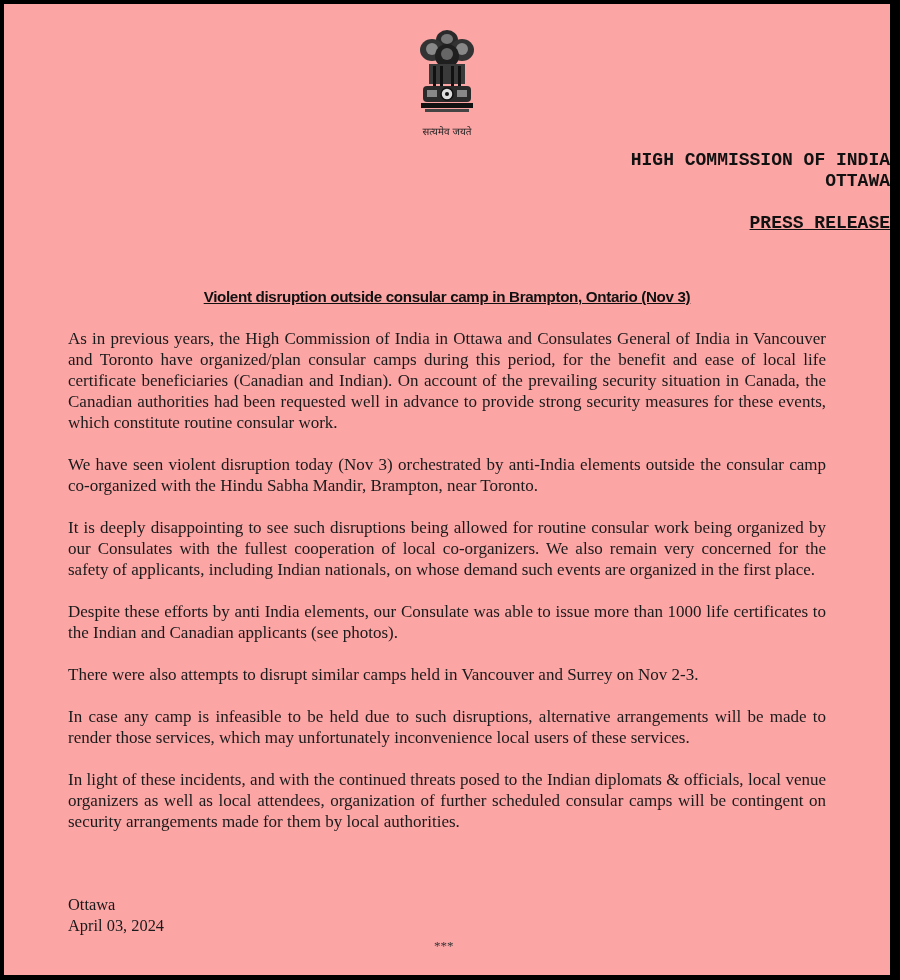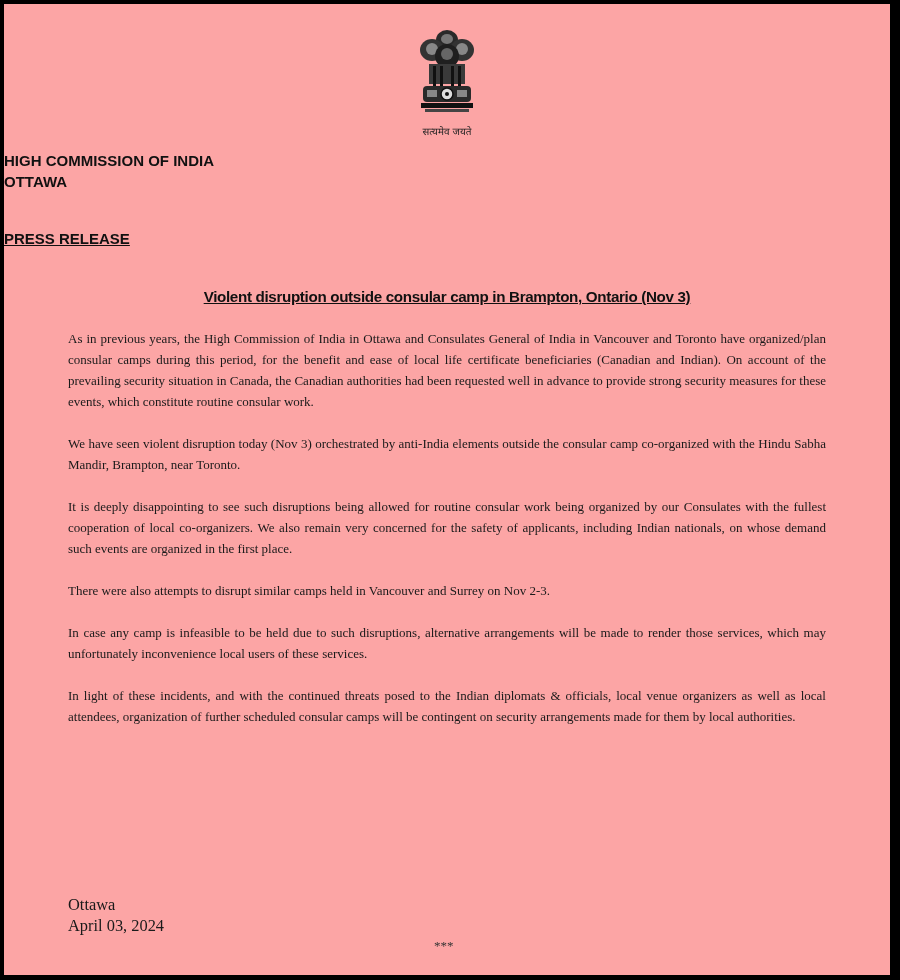--- a/index.html
+++ b/index.html
@@ -42,51 +42,51 @@
       top: 120px;
       text-align: center;
       font-family: "DejaVu Sans", sans-serif;
       font-size: 10px;
       color: #222;
     }
     .hdr {
       position: absolute;
       left: 0;
       right: 0;
-      text-align: left;
-      font-family: Liberation Sans, sans-serif;
+      text-align: right;
+      font-family: Liberation Mono, monospace;
       font-weight: bold;
-      font-size: 15px;
+      font-size: 18px;
       color: #111;
       line-height: 21px;
     }
     .hdr.l1 { top: 146px; }
     .hdr.l2 { top: 167px; }
-    .hdr.pr { top: 224px; text-decoration: underline; }
+    .hdr.pr { top: 209px; text-decoration: underline; }
     .subject {
       position: absolute;
       left: 0;
       right: 0;
       top: 284px;
       text-align: center;
       font-family: "Liberation Sans", sans-serif;
       font-weight: bold;
       font-size: 15.5px;
       letter-spacing: -0.35px;
       color: #111;
       text-decoration: underline;
       transform: scaleX(0.98);
     }
     .body {
       position: absolute;
       left: 64px;
       width: 758px;
       top: 324px;
       font-family: "Liberation Serif", serif;
-      font-size: 13px;
+      font-size: 17px;
       line-height: 21px;
       color: #1a1a1a;
       text-align: justify;
     }
     .body p {
       margin: 0 0 21px 0;
     }
     .sig {
       position: absolute;
       left: 64px;
@@ -145,20 +145,21 @@
   <div class="hdr l1">HIGH COMMISSION OF INDIA</div>
   <div class="hdr l2">OTTAWA</div>
   <div class="hdr pr">PRESS RELEASE</div>
 
   <div class="subject">Violent disruption outside consular camp in Brampton, Ontario (Nov 3)</div>
 
   <div class="body">
     <p>As in previous years, the High Commission of India in Ottawa and Consulates General of India in Vancouver and Toronto have organized/plan consular camps during this period, for the benefit and ease of local life certificate beneficiaries (Canadian and Indian). On account of the prevailing security situation in Canada, the Canadian authorities had been requested well in advance to provide strong security measures for these events, which constitute routine consular work.</p>
     <p>We have seen violent disruption today (Nov 3) orchestrated by anti-India elements outside the consular camp co-organized with the Hindu Sabha Mandir, Brampton, near Toronto.</p>
     <p>It is deeply disappointing to see such disruptions being allowed for routine consular work being organized by our Consulates with the fullest cooperation of local co-organizers. We also remain very concerned for the safety of applicants, including Indian nationals, on whose demand such events are organized in the first place.</p>
+    <p>Despite these efforts by anti India elements, our Consulate was able to issue more than 1000 life certificates to the Indian and Canadian applicants (see photos).</p>
     <p>There were also attempts to disrupt similar camps held in Vancouver and Surrey on Nov 2-3.</p>
     <p>In case any camp is infeasible to be held due to such disruptions, alternative arrangements will be made to render those services, which may unfortunately inconvenience local users of these services.</p>
     <p>In light of these incidents, and with the continued threats posed to the Indian diplomats &amp; officials, local venue organizers as well as local attendees, organization of further scheduled consular camps will be contingent on security arrangements made for them by local authorities.</p>
   </div>
 
   <div class="sig">
     <div>Ottawa</div>
     <div>April 03, 2024</div>
   </div>
 

